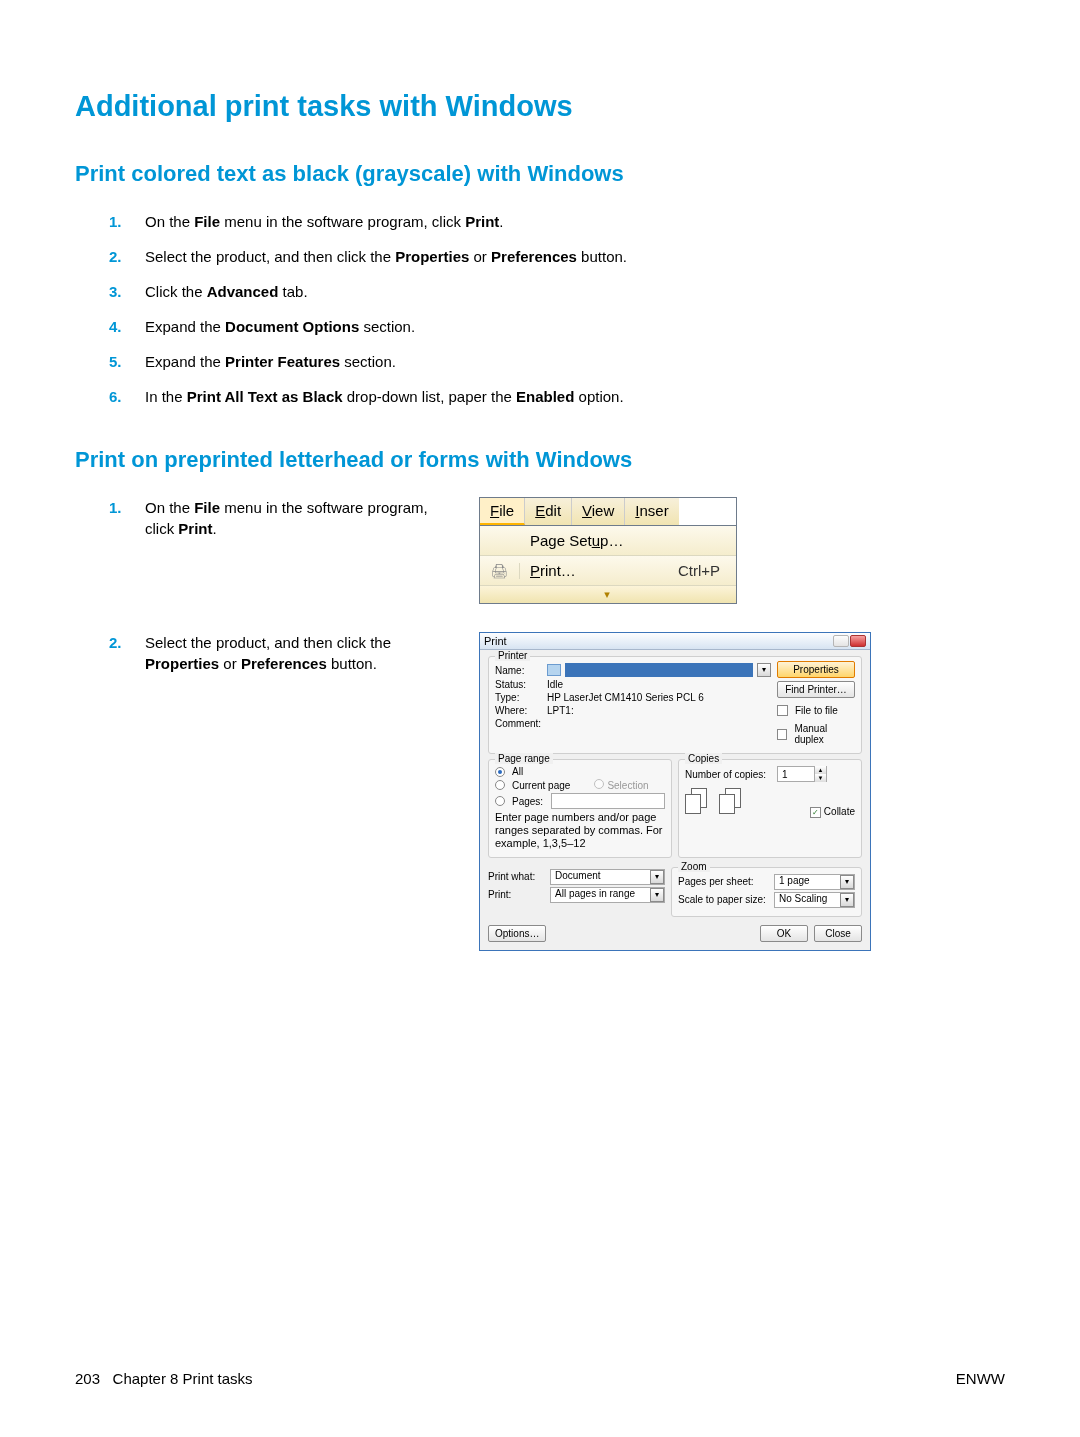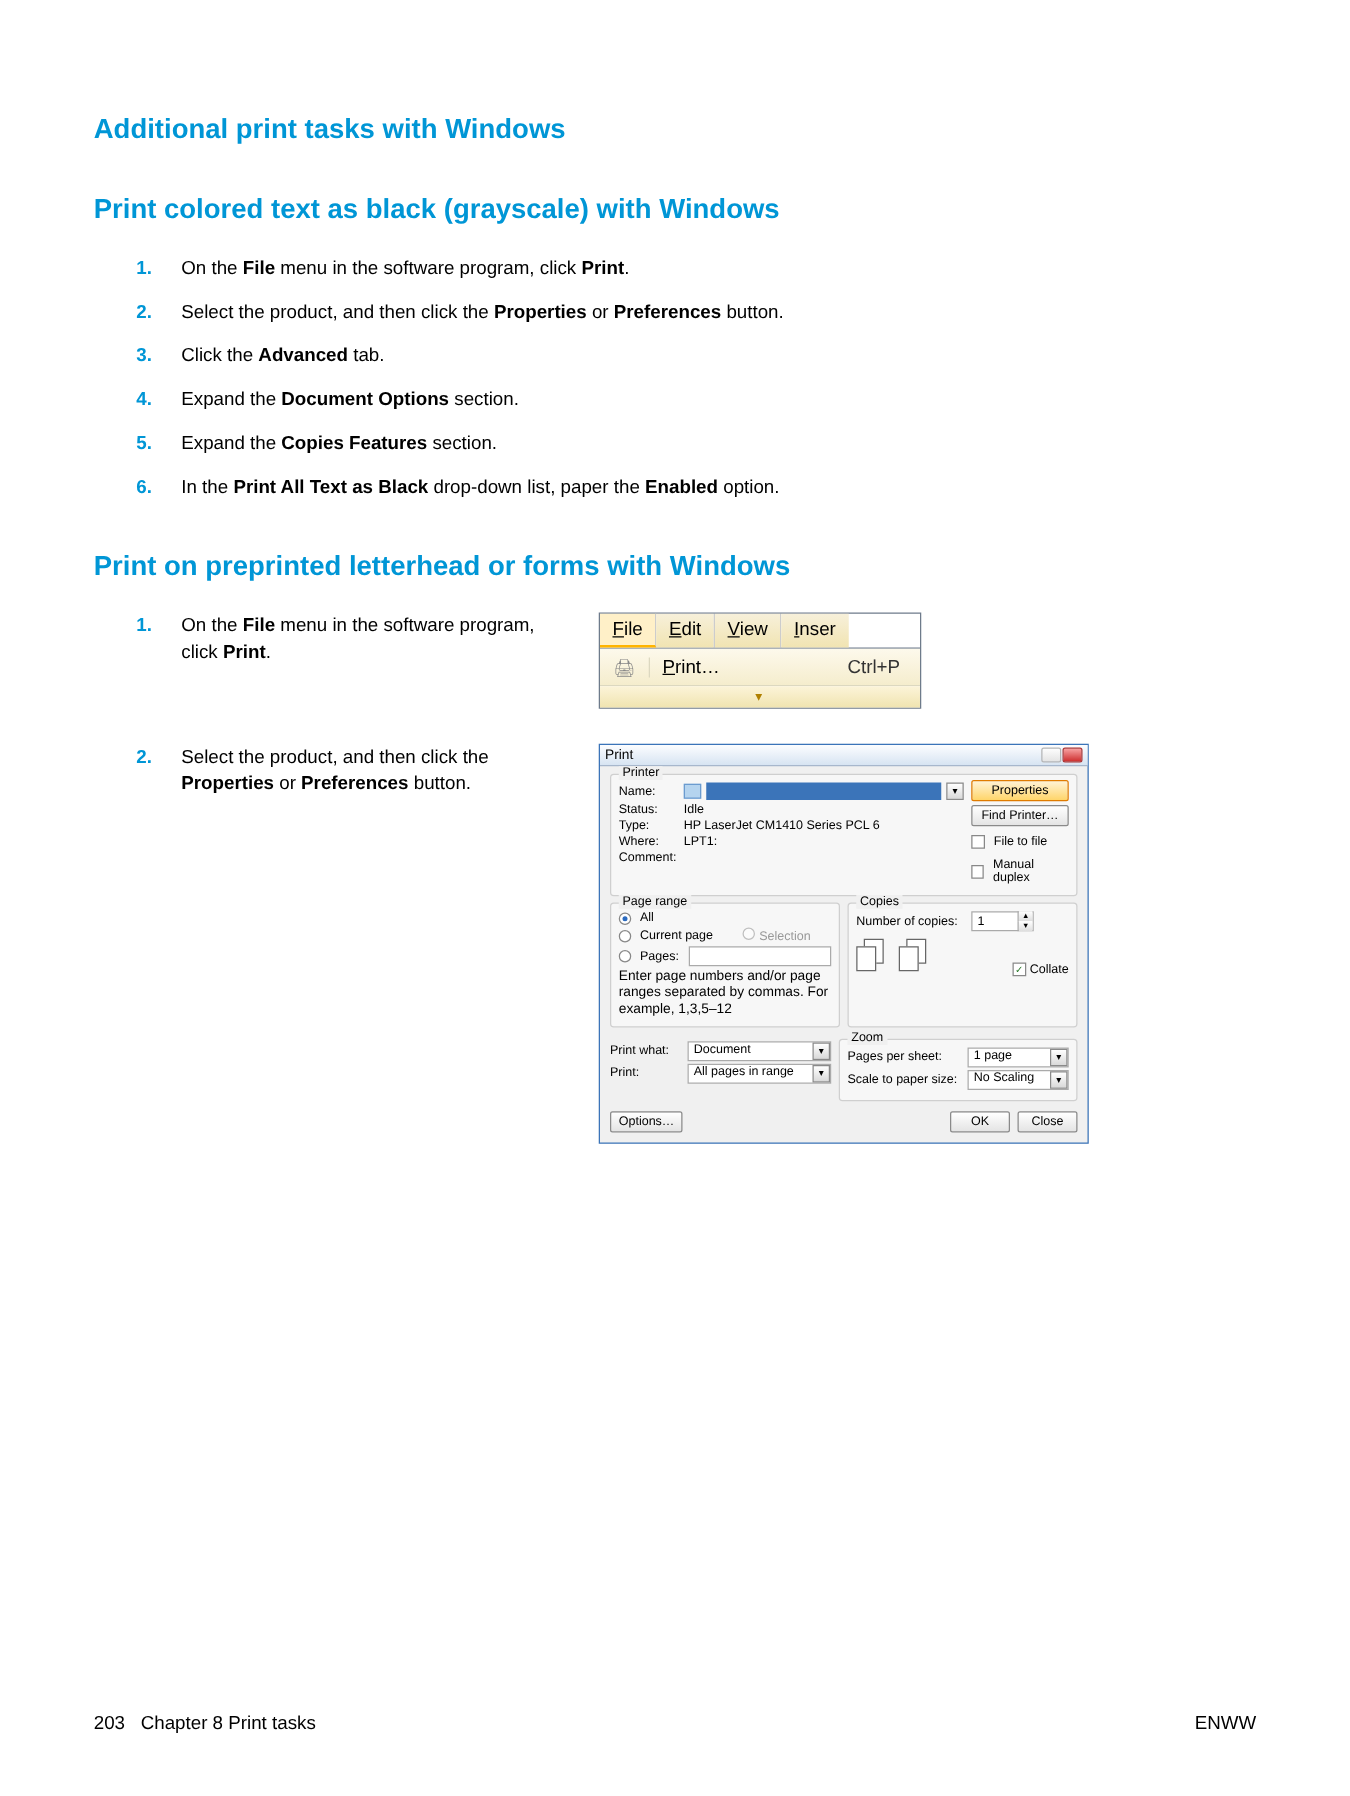--- a/index.html
+++ b/index.html
@@ -7,21 +7,21 @@
     font-family: Arial, Helvetica, sans-serif;
     background: #fff;
     color: #000;
     width: 1080px;
     height: 1437px;
     position: relative;
     padding: 90px 75px 0 75px;
   }
   h1 {
     color: #0096d6;
-    font-size: 22px;
+    font-size: 29px;
     font-weight: bold;
     margin-bottom: 38px;
   }
   h2 {
     color: #0096d6;
     font-size: 22px;
     font-weight: bold;
     margin-bottom: 24px;
     margin-top: 10px;
   }
@@ -131,21 +131,21 @@
   <li>
       <span class="num">3.</span>
       <span class="body"><span>Click the </span><b>Advanced</b><span> tab.</span></span>
     </li>
   <li>
       <span class="num">4.</span>
       <span class="body"><span>Expand the </span><b>Document Options</b><span> section.</span></span>
     </li>
   <li>
       <span class="num">5.</span>
-      <span class="body"><span>Expand the </span><b>Copies Features</b><span> section.</span></span>
+      <span class="body"><span>Expand the </span><b>Printer Features</b><span> section.</span></span>
     </li>
   <li>
       <span class="num">6.</span>
       <span class="body"><span>In the </span><b>Print All Text as Black</b><span> drop-down list, paper the </span><b>Enabled</b><span> option.</span></span>
     </li>
 </ol>
 
 <h2>Print on preprinted letterhead or forms with Windows</h2>
 
 <div class="two-col">
@@ -158,20 +158,24 @@
   <div class="right">
     <div class="menushot">
       <div class="menubar">
         <div><u>F</u><span>ile</span></div>
         <div><u>E</u><span>dit</span></div>
         <div><u>V</u><span>iew</span></div>
         <div style="border-right:none;"><u>I</u><span>nser</span></div>
       </div>
       <div class="dropdown">
         <div class="row">
+          <div class="iconcell"></div>
+          <div class="label">Page Set<u>u</u>p…</div>
+        </div>
+        <div class="row">
           <div class="iconcell">🖨</div>
           <div class="label"><u>P</u>rint…</div>
           <div class="sc">Ctrl+P</div>
         </div>
         <div class="expand">▾</div>
       </div>
     </div>
   </div>
 </div>
 

